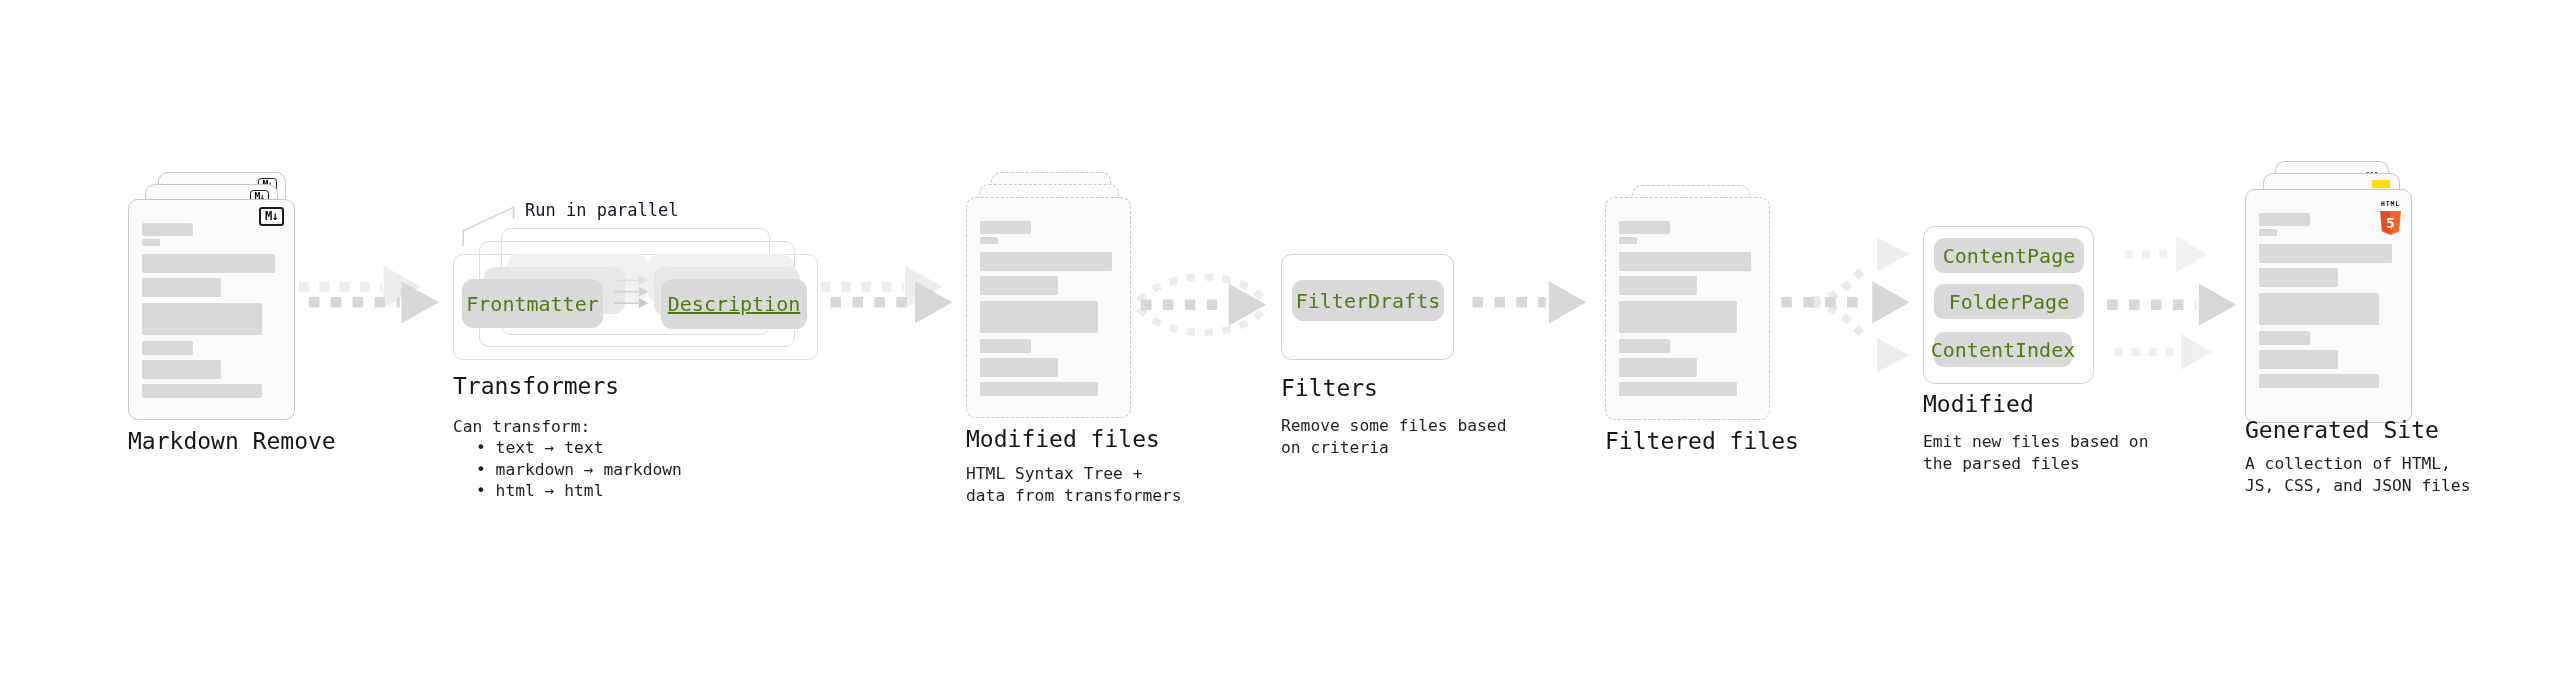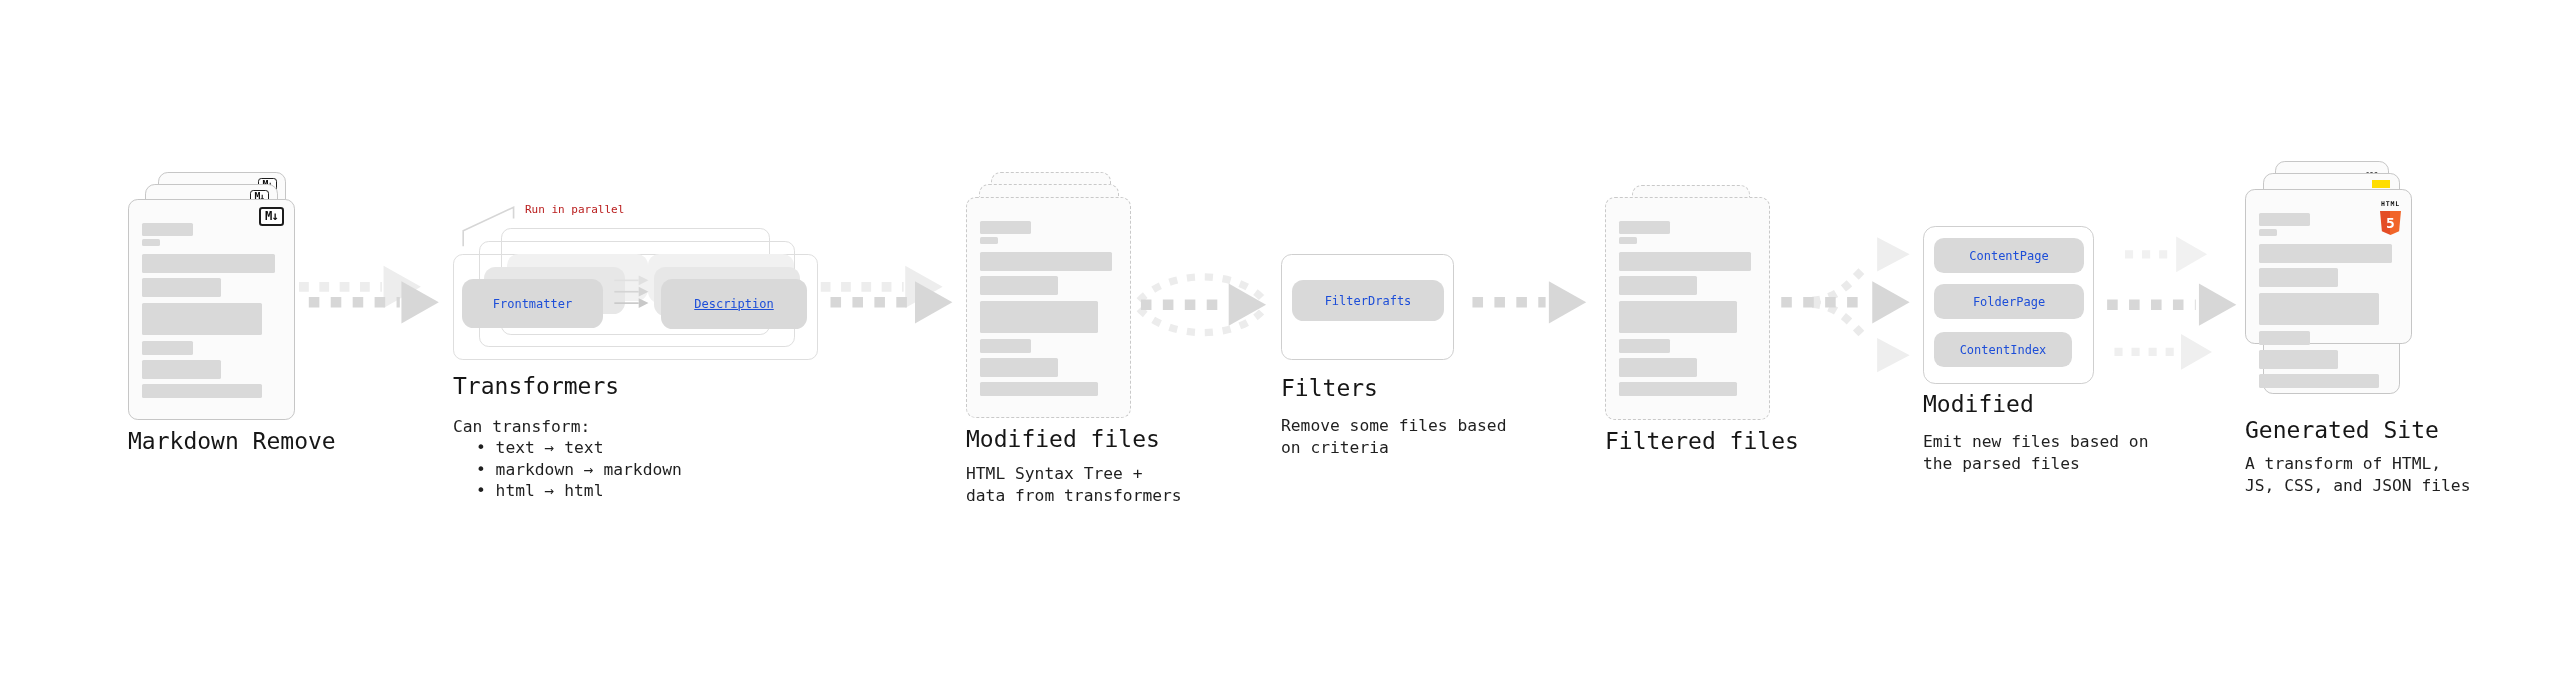--- a/index.html
+++ b/index.html
@@ -49,28 +49,28 @@
   .css-badge{position:absolute;top:3.3px;right:6.5px;width:19.5px;text-align:center;}
   .css-badge .word{font-size:6.5px;font-weight:bold;color:#111;letter-spacing:0.4px;line-height:1;}
   .css-badge .bar{height:3.3px;background:var(--css-blue);margin-top:0.8px;border-radius:0.8px;}
   .js-badge{position:absolute;top:5.7px;right:9px;width:18px;height:8.1px;background:var(--js-yellow);}
   
   .frame{position:absolute;border:1.6px solid #dedede;border-radius:9.8px;box-sizing:border-box;background:transparent;}
   .panel{position:absolute;background:#ffffff;border:1.6px solid #cfcfcf;border-radius:10.6px;box-sizing:border-box;}
   .pill{
     position:absolute;background:#d9d9d9;border-radius:11.4px;box-sizing:border-box;
     display:flex;align-items:center;justify-content:center;
-    font-size:12px;color:#1d4ed8;white-space:pre;
+    font-size:20px;color:#4d7c0f;white-space:pre;
   }
   .pill.ghost1{background:#e7e7e7;}
   .pill.ghost2{background:#f1f1f1;}
   
   .label{position:absolute;font-size:23px;color:#161616;white-space:pre;line-height:24.4px;}
   .caption{position:absolute;font-size:16.3px;color:#1f1f1f;white-space:pre;line-height:22px;}
-  .annotation{position:absolute;font-size:11px;color:#b91c1c;white-space:pre;line-height:16.3px;}
+  .annotation{position:absolute;font-size:17px;color:#0f172a;white-space:pre;line-height:16.3px;}
   .overlay{position:absolute;left:0;top:0;pointer-events:none;}
 </style>
 </head>
 <body>
 
 <div id="canvas">
 
   <div>
     <div class="doc" style="left:158px;top:172px;width:128px;height:221px;">
       <span class="md-badge small">M↓</span>
@@ -174,38 +174,38 @@
   <div>
     <div class="doc" style="left:2275px;top:161px;width:114px;height:221px;">
       <span class="css-badge">
         <span class="word">CSS</span>
         <span class="bar" style="display:block;"></span>
       </span>
     </div>
     <div class="doc" style="left:2263px;top:173px;width:137px;height:221px;">
       <span class="js-badge"></span>
     </div>
-    <div class="doc" style="left:2245px;top:189px;width:167px;height:155px;">
+    <div class="doc" style="left:2245px;top:189px;width:167px;height:234px;">
       <span class="html5-logo">
         <span class="word">HTML</span>
         <span class="shield">5</span>
       </span>
       <div class="doc-bars">
         <i class="b1"></i>
           <i class="b2"></i>
           <i class="b3"></i>
           <i class="b4"></i>
           <i class="b5"></i>
           <i class="b6"></i>
           <i class="b7"></i>
           <i class="b8"></i>
       </div>
     </div>
     <div class="label" style="left:2245px;top:418px;">Generated Site</div>
-    <div class="caption" style="left:2245px;top:453px;">A transform of HTML,</div>
+    <div class="caption" style="left:2245px;top:453px;">A collection of HTML,</div>
     <div class="caption" style="left:2245px;top:475px;">JS, CSS, and JSON files</div>
   </div>
 
   <svg class="overlay" width="2576" height="681" viewBox="0 0 3170 838">
 
     <path d="M570,303 L570,284 L632,255 L632,269" fill="none" stroke="#d6d6d6" stroke-width="2"></path>
 
     <g>
       <line x1="756" y1="345" x2="786" y2="345" stroke="#e0e0e0" stroke-width="2"></line>
       <polygon points="786,339 798,345 786,351" fill="#e0e0e0"></polygon>

